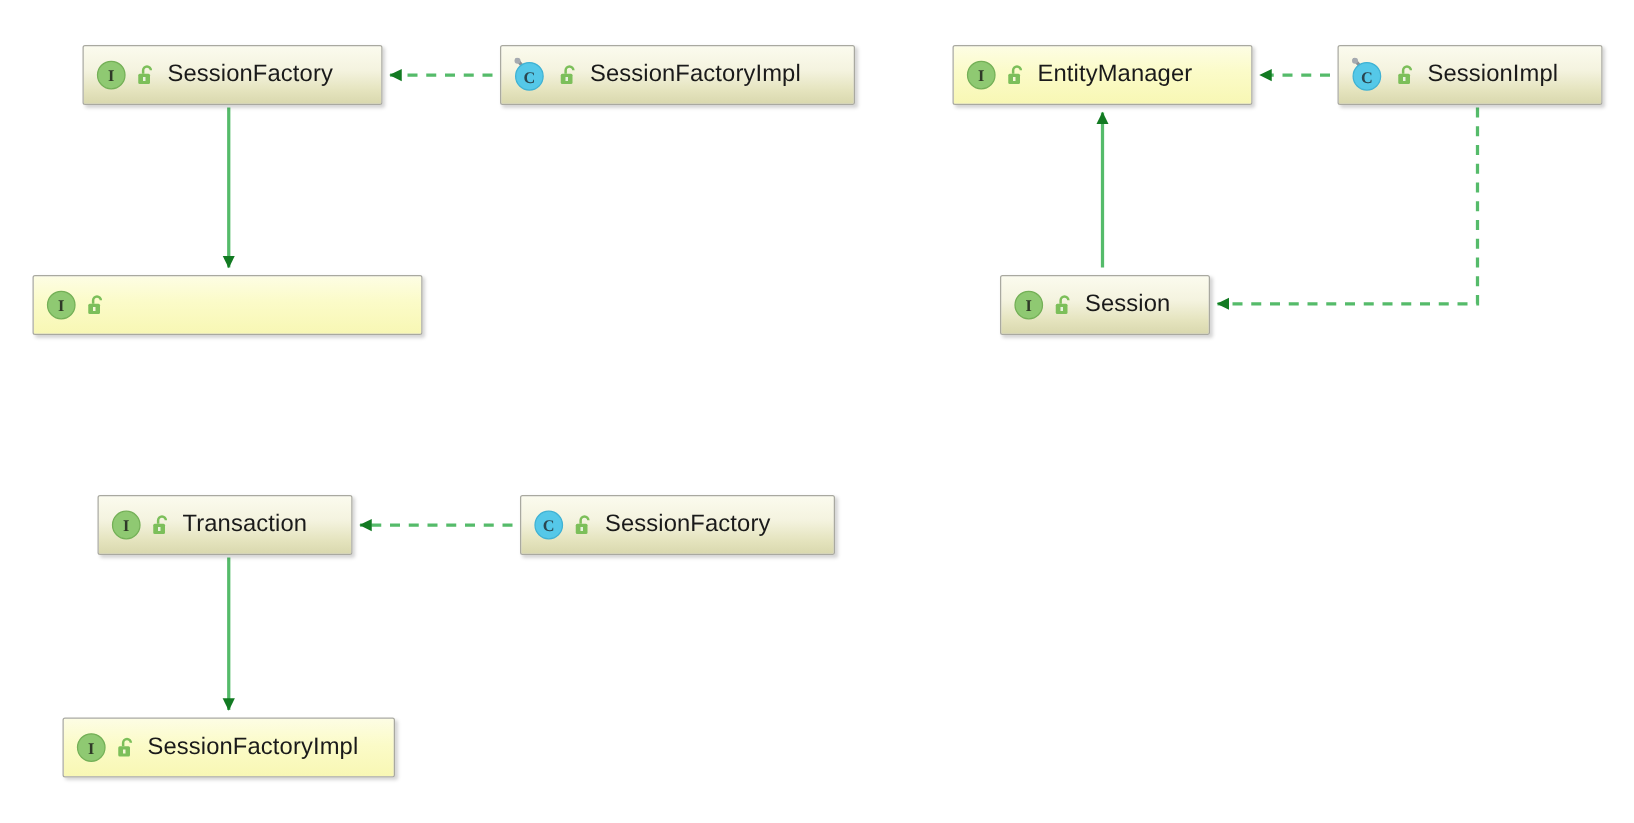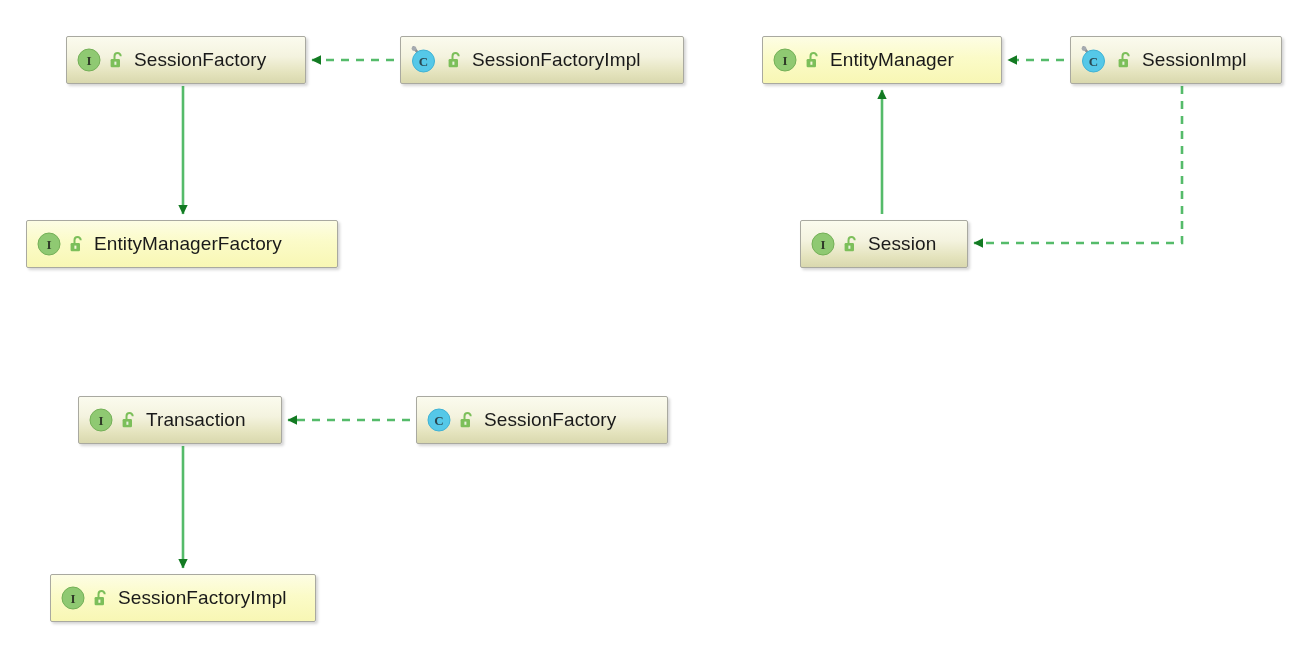--- a/index.html
+++ b/index.html
@@ -106,21 +106,20 @@
     <svg class="ico" width="26" height="26" viewBox="0 0 26 26">
       <circle cx="13" cy="13" r="11" fill="#8fc972"></circle>
       <circle cx="13" cy="13" r="11" fill="none" stroke="#74b057" stroke-width="1"></circle>
       <text x="13" y="18.2" text-anchor="middle" font-family="Liberation Serif, serif" font-size="13" font-weight="bold" fill="#2f3a28">I</text>
     </svg>
     <svg class="ico ico-lock" width="16" height="18" viewBox="0 0 16 18">
       <path d="M5.5,8 V5.2 a3.1,3.1 0 0 1 6.2,0" fill="none" stroke="#7cbf5a" stroke-width="2"></path>
       <rect x="1.6" y="8" width="9.4" height="8.2" rx="1.2" fill="#7cbf5a"></rect>
       <rect x="5.4" y="10.6" width="2" height="3.2" fill="#f5f7d8"></rect>
     </svg>
-    <span class="node-label">EntityManagerFactory</span>
   </div>
 
   <div class="node pale" style="left:762px; top:36px; width:240px; height:48px;">
     <svg class="ico" width="26" height="26" viewBox="0 0 26 26">
       <circle cx="13" cy="13" r="11" fill="#8fc972"></circle>
       <circle cx="13" cy="13" r="11" fill="none" stroke="#74b057" stroke-width="1"></circle>
       <text x="13" y="18.2" text-anchor="middle" font-family="Liberation Serif, serif" font-size="13" font-weight="bold" fill="#2f3a28">I</text>
     </svg>
     <svg class="ico ico-lock" width="16" height="18" viewBox="0 0 16 18">
       <path d="M5.5,8 V5.2 a3.1,3.1 0 0 1 6.2,0" fill="none" stroke="#7cbf5a" stroke-width="2"></path>

